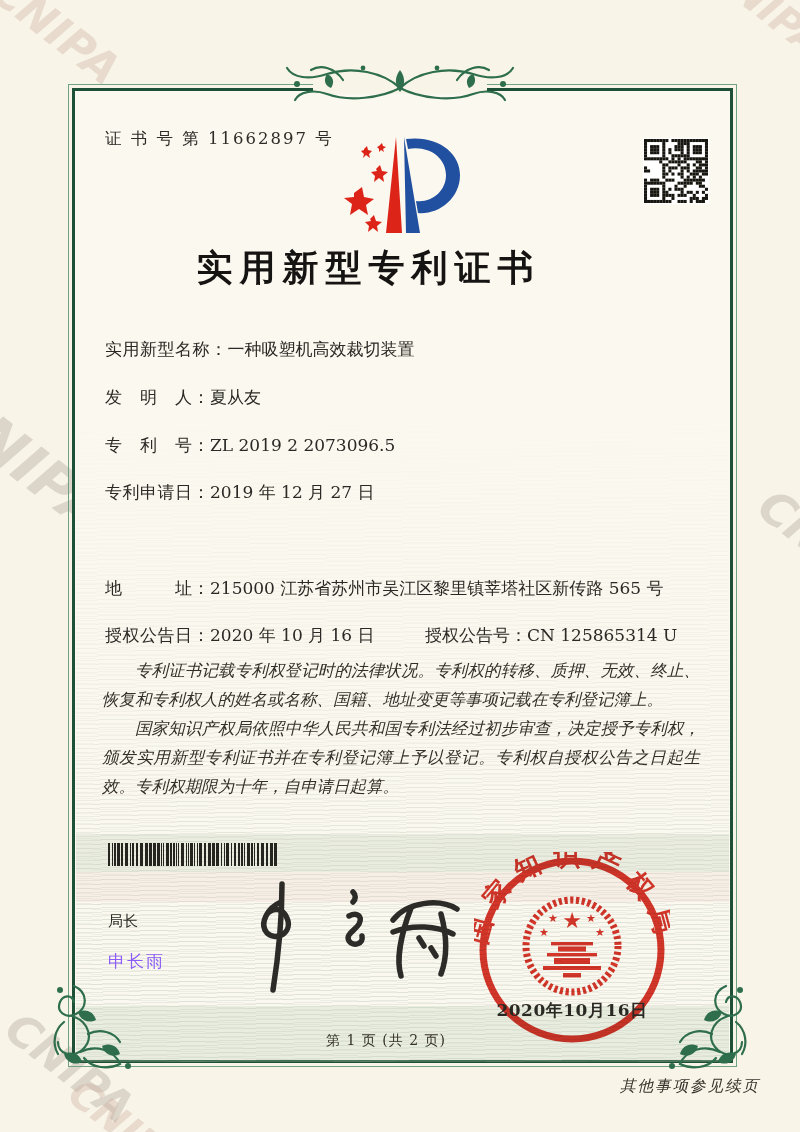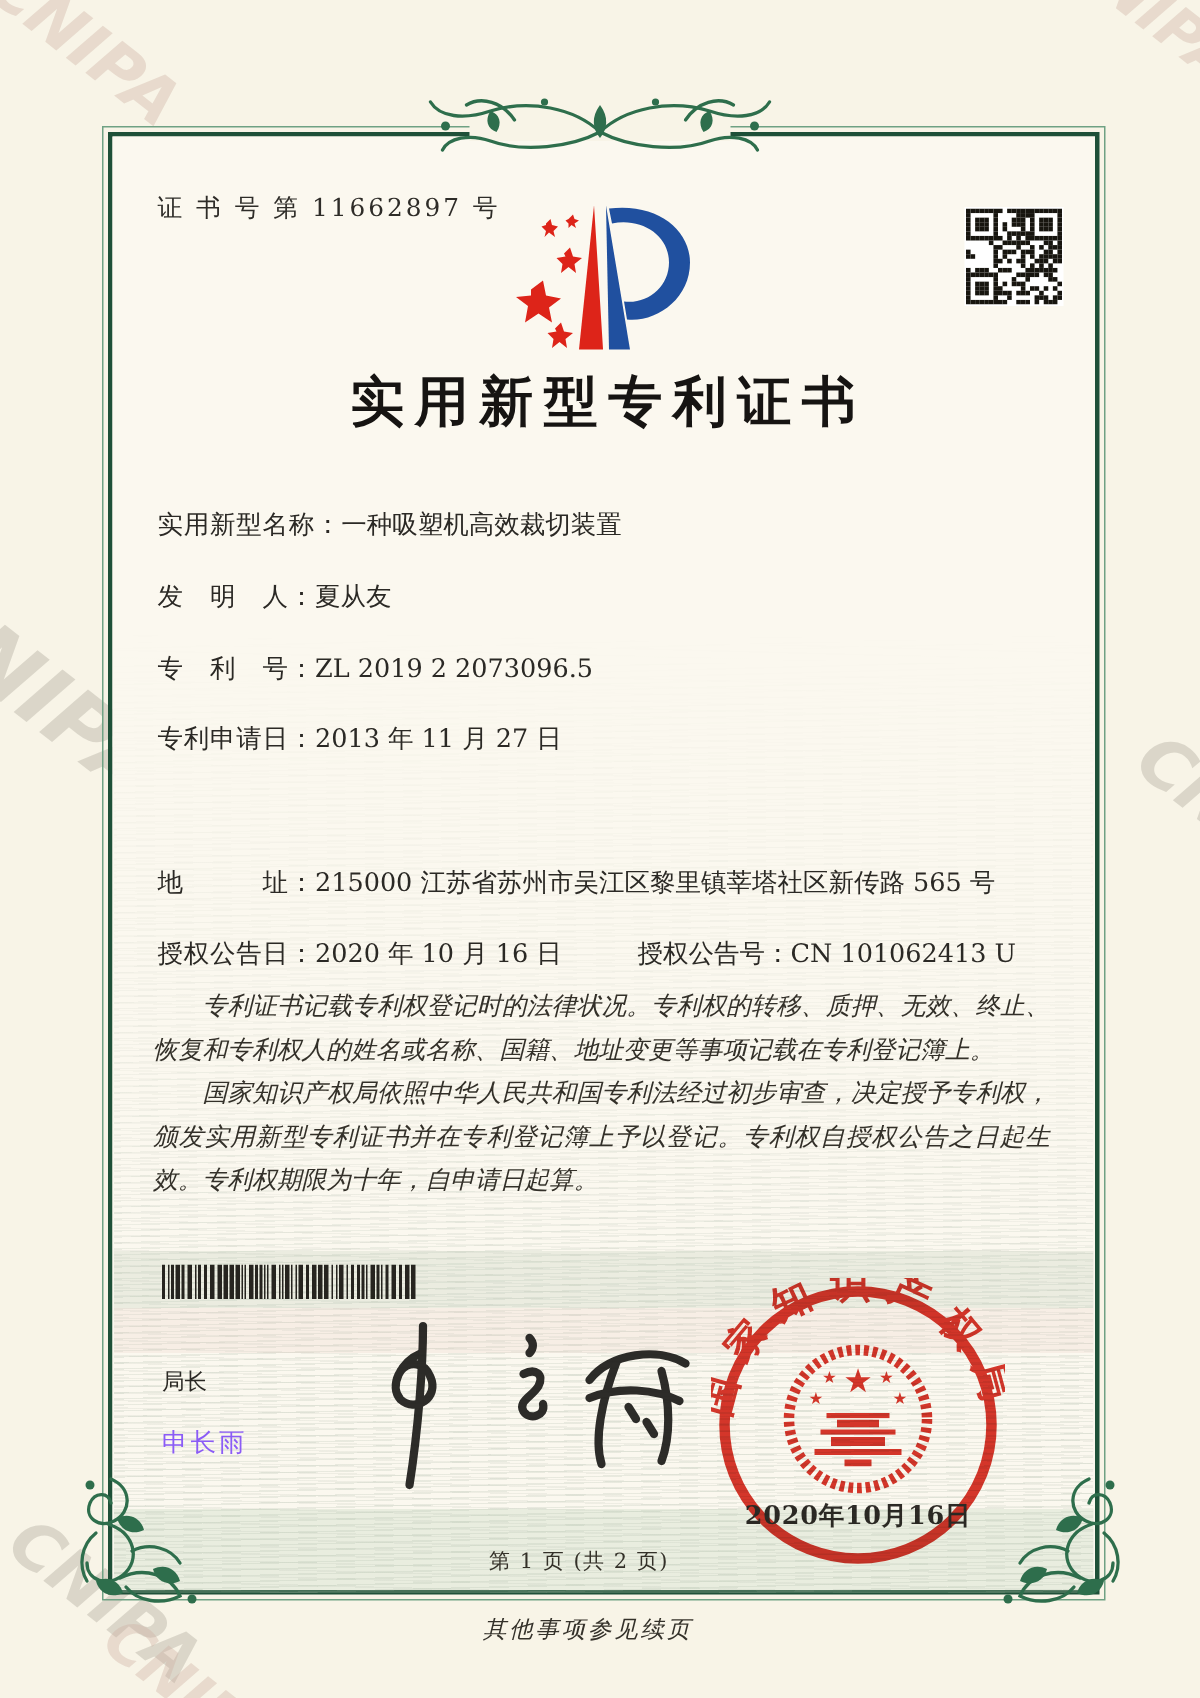--- a/index.html
+++ b/index.html
@@ -31,32 +31,32 @@
   .band.green1{top:834px;height:38px;background:rgba(178,198,172,.22);}
   .band.pink{top:872px;height:30px;background:rgba(233,203,194,.22);}
   .band.green2{top:1006px;height:56px;background:rgba(182,203,176,.26);}
 
   
   .ornament{position:absolute;pointer-events:none;}
 
   
   .cert-no{position:absolute;left:105px;top:128px;font-size:16.5px;color:#2e2c28;letter-spacing:2px;text-align:center;}
   .title{position:absolute;left:0;top:244px;width:737px;text-align:center;
-      font-size:36px;font-weight:bold;letter-spacing:7px;color:#161412;margin-left:37px;}
+      font-size:36px;font-weight:bold;letter-spacing:7px;color:#161412;}
   .field{position:absolute;left:105px;font-size:17px;color:#2b2925;white-space:nowrap;}
   .field .lab{letter-spacing:.5px;margin-top:40px;}
   .grant-no{position:absolute;left:425px;top:624px;font-size:17px;color:#2b2925;white-space:nowrap;}
   .paras{position:absolute;left:102px;top:656px;width:598px;font-size:16.5px;
       font-style:italic;color:#333029;line-height:29px;text-align:justify;}
   .paras p{margin:0;text-indent:2em;}
   .director-label{position:absolute;left:108px;top:912px;font-size:15px;color:#2b2925;}
   .director-name{position:absolute;left:108px;top:950px;font-size:17px;color:#8b5cf6;letter-spacing:2px;}
   .page-number{position:absolute;left:0;top:1032px;width:772px;text-align:center;
       font-size:14px;color:#343129;letter-spacing:1px;}
-  .footer-note{position:absolute;left:12px;top:1076px;width:760px;text-align:center;
+  .footer-note{position:absolute;left:0;top:1076px;width:760px;text-align:right;
       font-size:15.5px;font-style:italic;color:#34312a;letter-spacing:2px;font-family:Liberation Mono, monospace;}
 
   .barcode{position:absolute;left:108px;top:843px;width:172px;height:23px;}
   .qr{position:absolute;left:643px;top:138px;width:64px;height:64px;background:#fff;padding:1px;}
   .logo{position:absolute;left:334px;top:131px;}
   .signature{position:absolute;left:235px;top:876px;}
   .seal{position:absolute;left:474px;top:852px;mix-blend-mode:multiply;}
 </style>
 </head>
 <body>
@@ -405,30 +405,30 @@
   <div class="field" style="top:338px;">
     <span class="lab">实用新型名称：</span><span>一种吸塑机高效裁切装置</span>
   </div>
   <div class="field" style="top:386px;">
     <span class="lab">发　明　人：</span><span>夏从友</span>
   </div>
   <div class="field" style="top:434px;">
     <span class="lab">专　利　号：</span><span>ZL 2019 2 2073096.5</span>
   </div>
   <div class="field" style="top:481px;">
-    <span class="lab">专利申请日：</span><span>2013 年 11 月 27 日</span>
+    <span class="lab">专利申请日：</span><span>2019 年 12 月 27 日</span>
   </div>
   <div class="field" style="top:577px;">
     <span class="lab">地　　　址：</span><span>215000 江苏省苏州市吴江区黎里镇莘塔社区新传路 565 号</span>
   </div>
   <div class="field" style="top:624px;">
     <span class="lab">授权公告日：</span><span>2020 年 10 月 16 日</span>
   </div>
   <div class="grant-no">
-    <span class="lab">授权公告号：</span><span>CN 101062413 U</span>
+    <span class="lab">授权公告号：</span><span>CN 125865314 U</span>
   </div>
 
   <div class="paras">
     <p>专利证书记载专利权登记时的法律状况。专利权的转移、质押、无效、终止、恢复和专利权人的姓名或名称、国籍、地址变更等事项记载在专利登记簿上。</p>
     <p>国家知识产权局依照中华人民共和国专利法经过初步审查，决定授予专利权，颁发实用新型专利证书并在专利登记簿上予以登记。专利权自授权公告之日起生效。专利权期限为十年，自申请日起算。</p>
   </div>
 
   <svg class="barcode" viewBox="0 0 172 23" preserveAspectRatio="none">
     <g id="barcodebars" fill="#26241f">
         <rect x="0" y="0" width="2" height="23"></rect>

